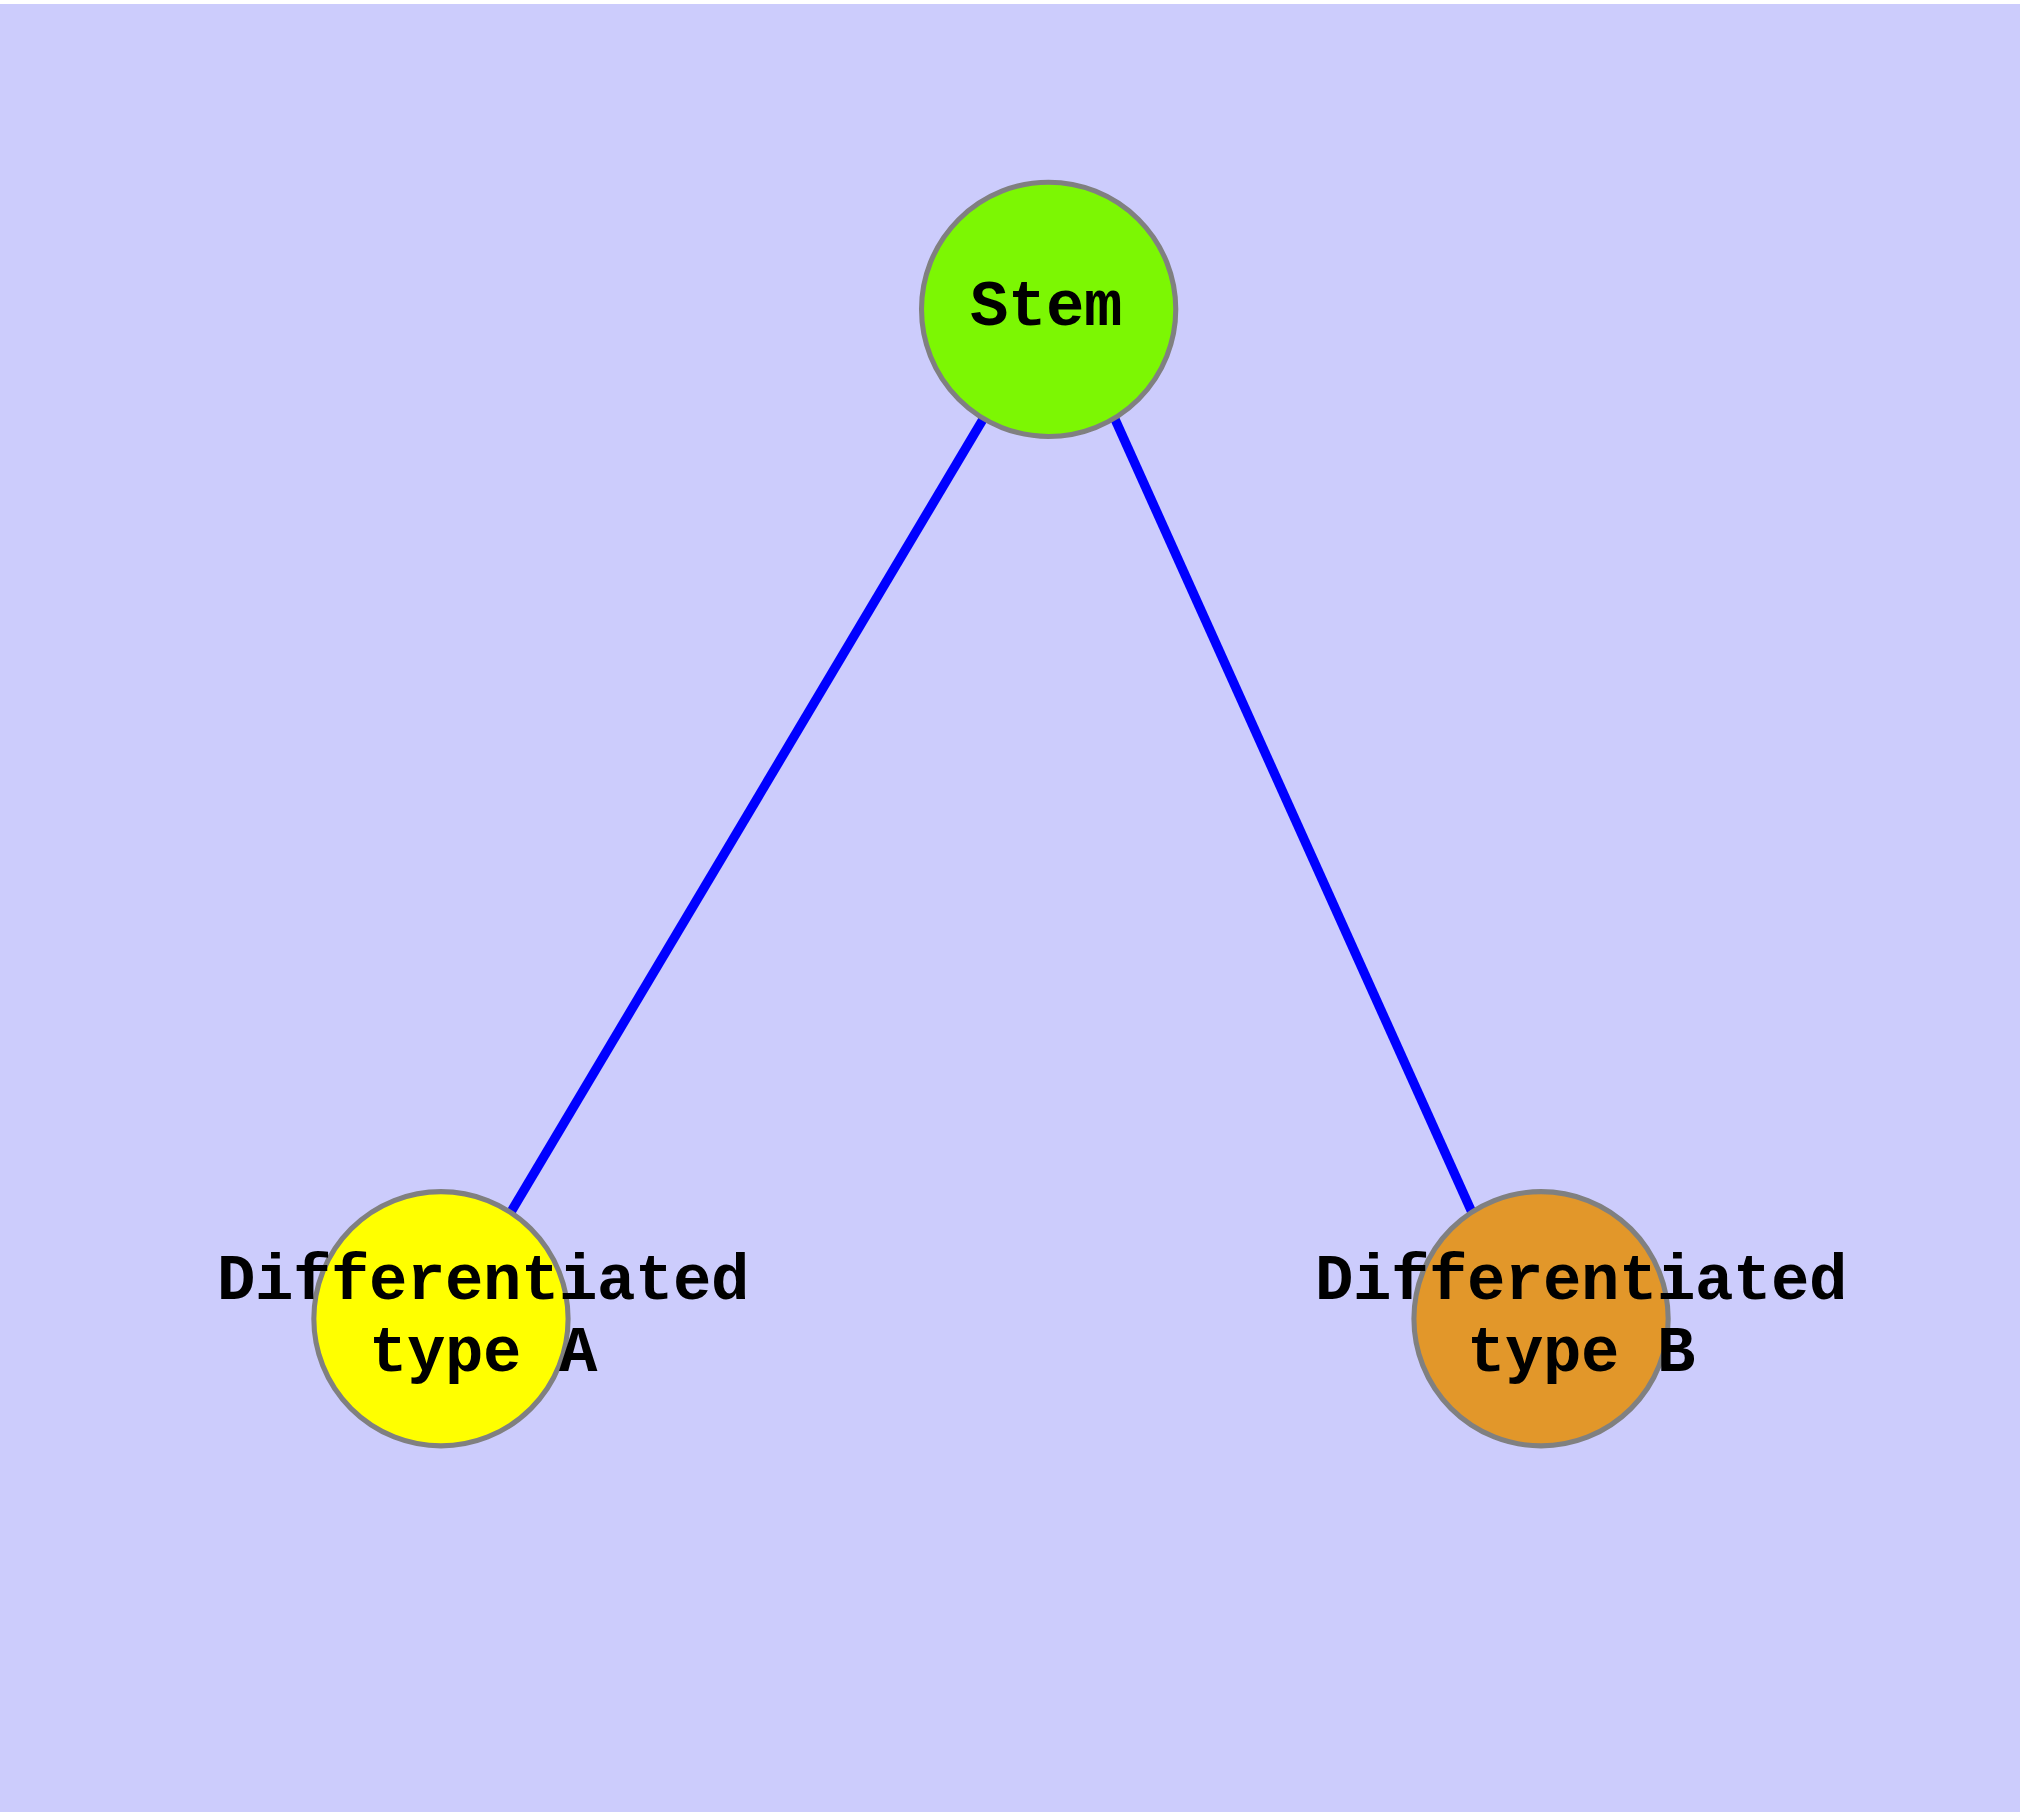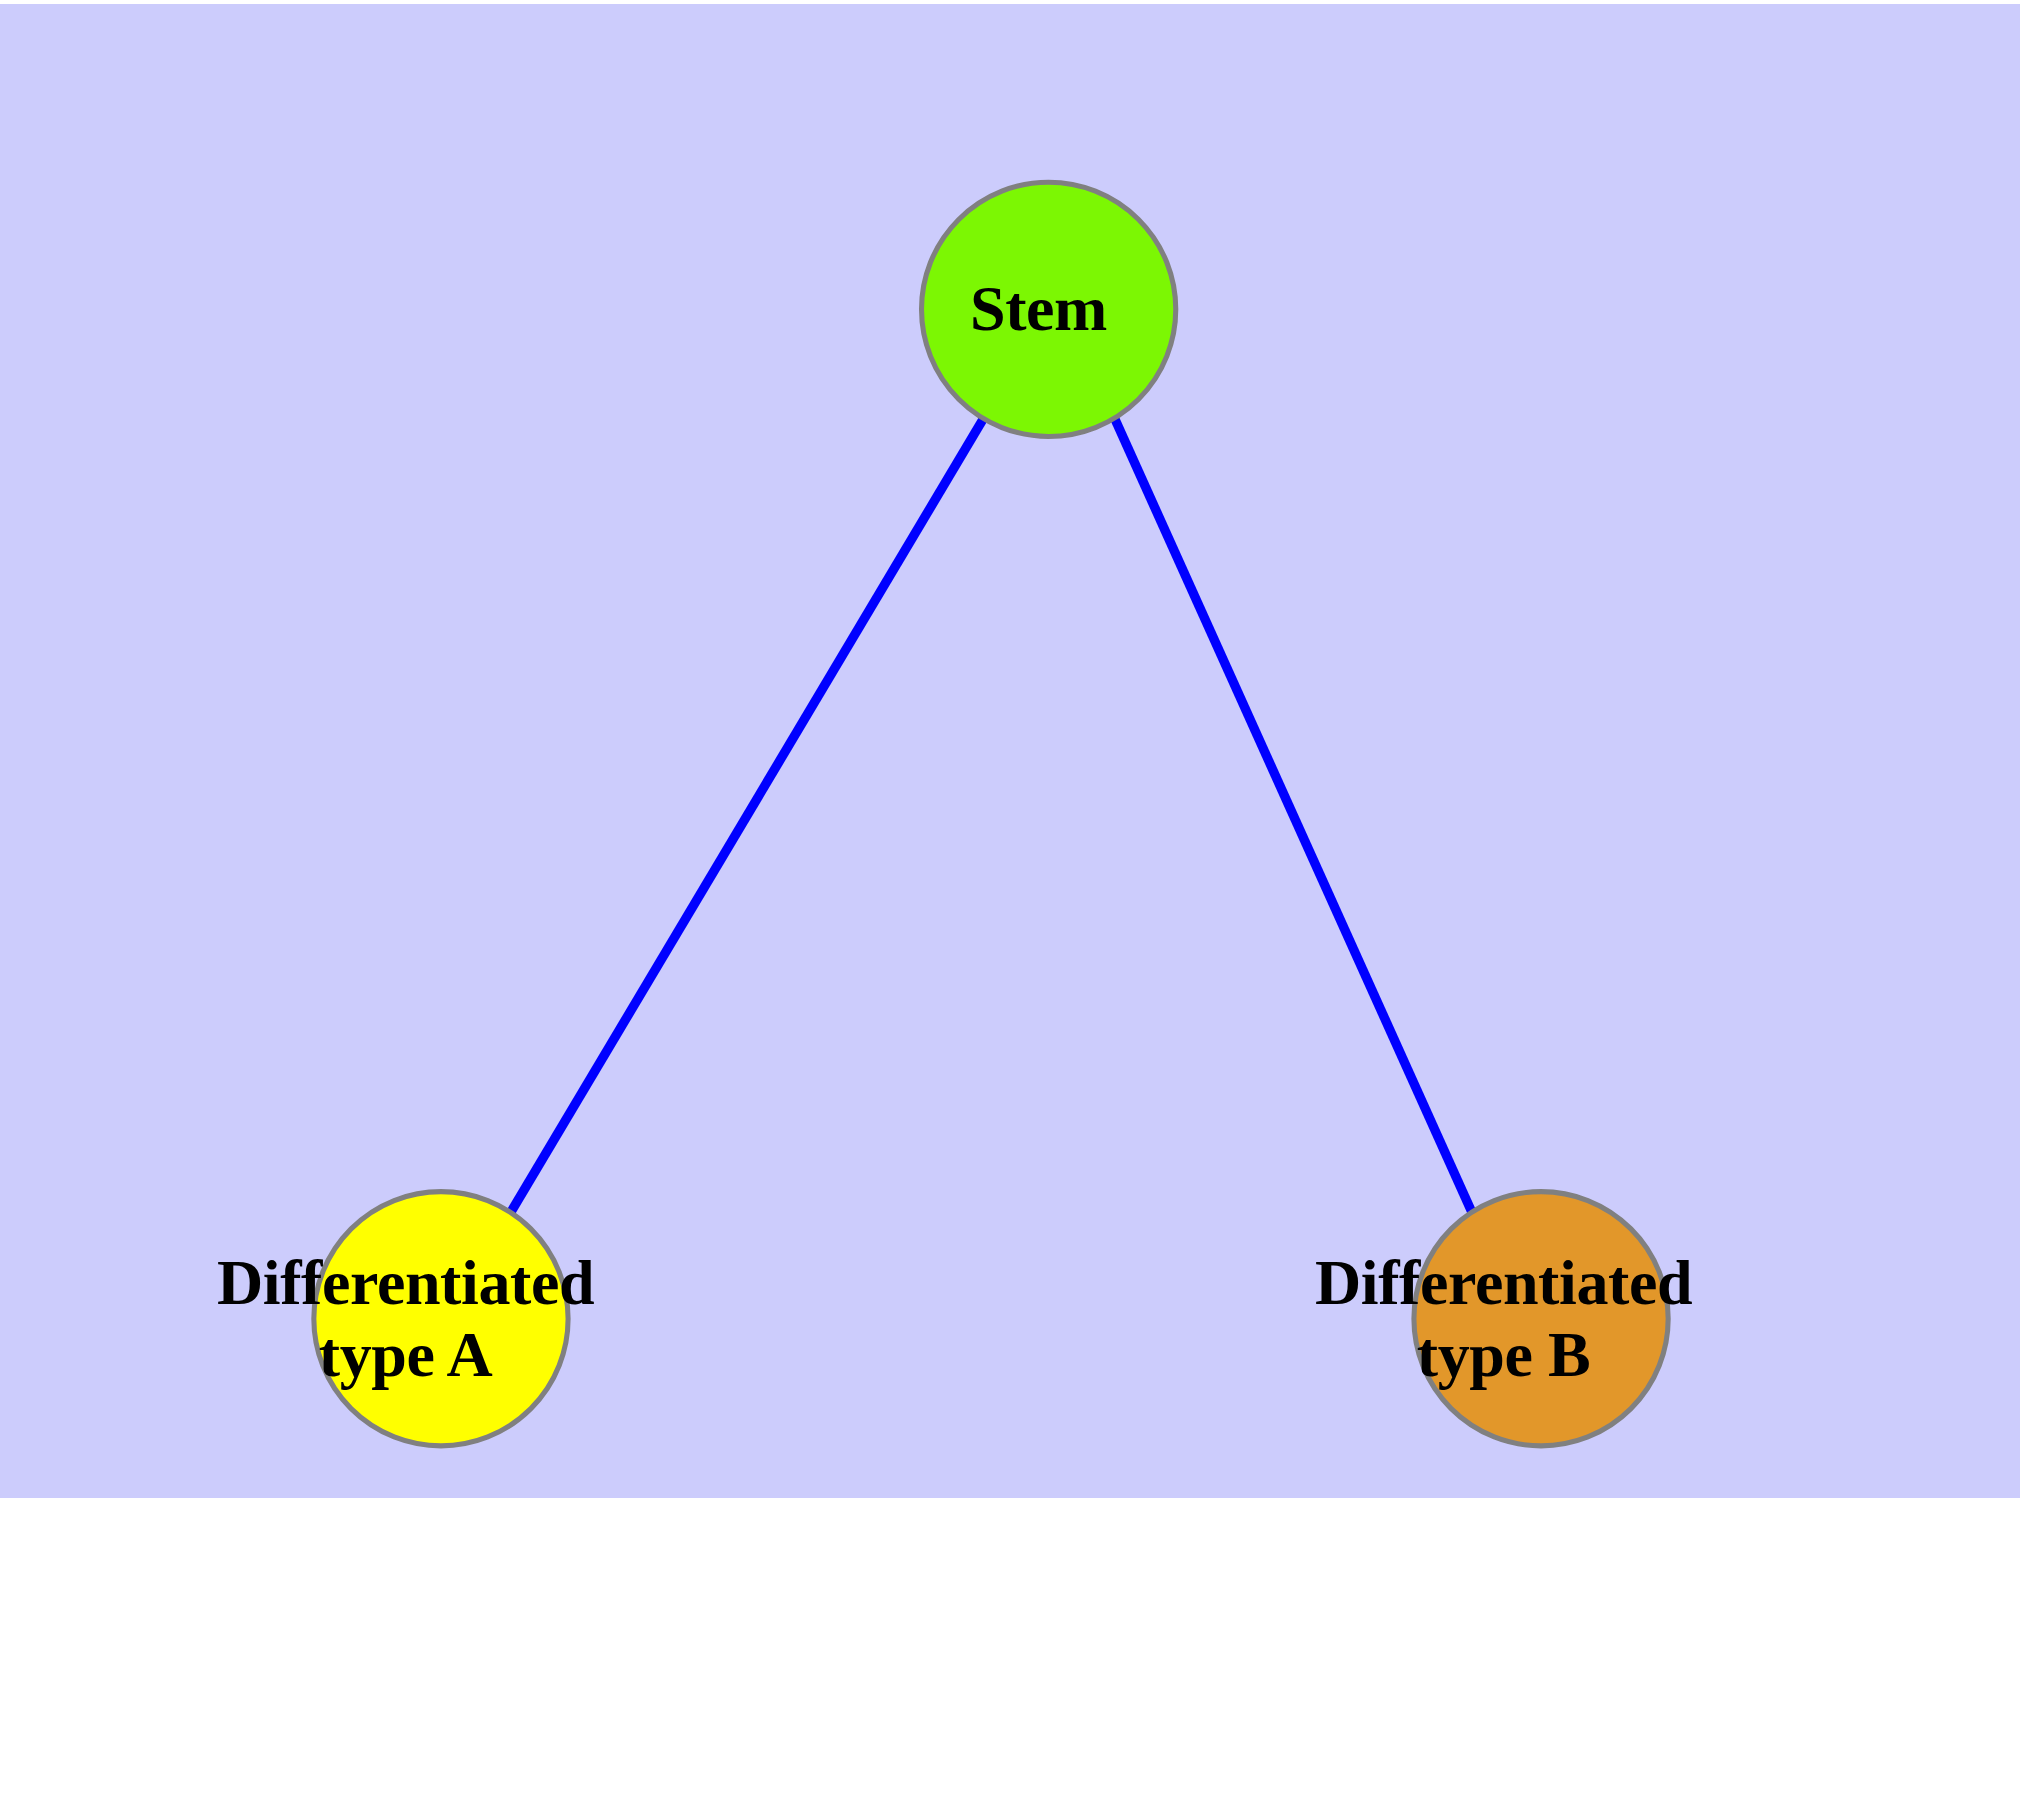--- a/index.html
+++ b/index.html
@@ -4,24 +4,24 @@
 <title>Cell Differentiation Graph</title>
 <style>
   html, body {
     margin: 0;
     padding: 0;
     background: #ffffff;
   }
   #stage {
     position: relative;
     width: 2021px;
-    height: 1498px;
+    height: 1812px;
     background: #ffffff;
     overflow: hidden;
-    font-family: Liberation Serif, serif;
+    font-family: Liberation Mono, monospace;
   }
   #canvas-bg {
     position: absolute;
     left: 0;
     top: 4.2px;
     width: 2021px;
     height: 1808px;
     background: #ccccfc;
   }
   #graph-svg {

